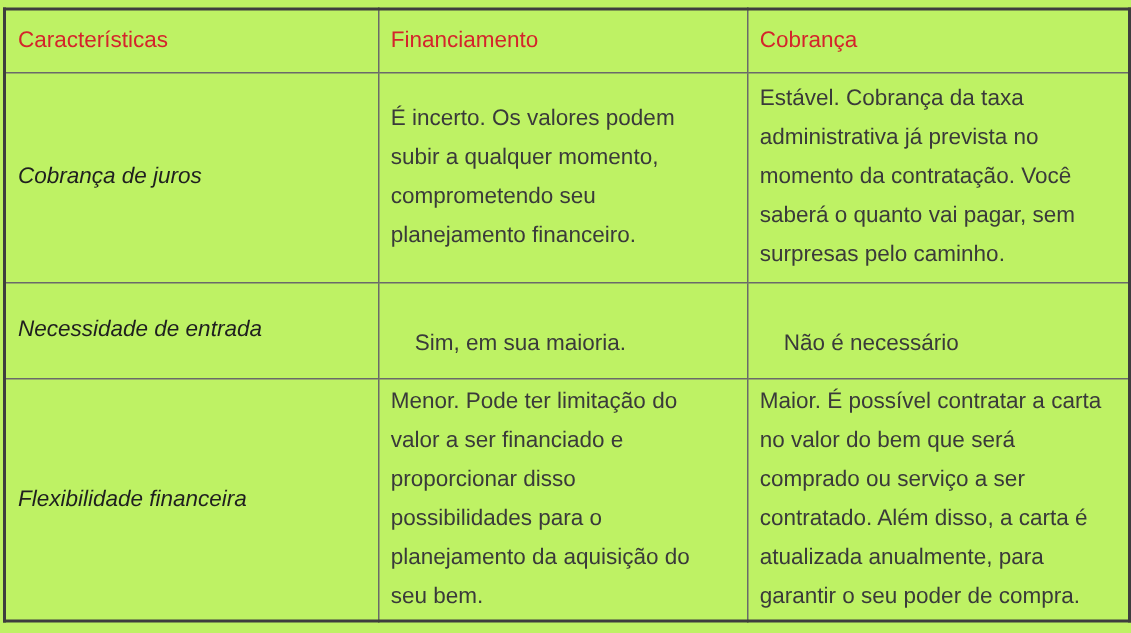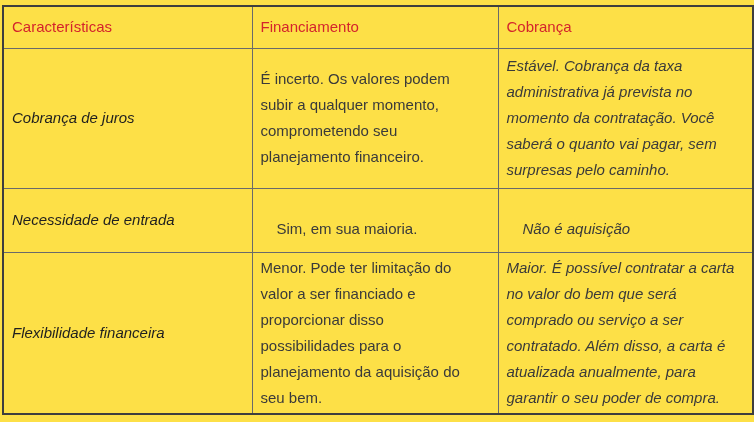--- a/index.html
+++ b/index.html
@@ -4,21 +4,21 @@
 <style>
   html, body {
     margin: 0;
     padding: 0;
     background: #ffffff;
   }
   .canvas {
     position: relative;
     width: 754px;
     height: 422px;
-    background: #fde047;
+    background: #bef264;
     font-family: "Liberation Sans", "DejaVu Sans", sans-serif;
     overflow: hidden;
   }
   table.compare {
     position: absolute;
     left: 2px;
     top: 5px;
     width: 750px;
     border-collapse: collapse;
     table-layout: fixed;
@@ -31,21 +31,21 @@
   table.compare td {
     border: 1px solid #6a6a6a;
     vertical-align: middle;
     font-size: 15px;
     line-height: 26px;
     font-weight: normal;
     text-align: left;
     padding: 2px 18px 2px 8px;
     overflow: hidden;
   }
-  table.compare td.col3 { padding-right: 12px; font-style: italic; }
+  table.compare td.col3 { padding-right: 12px; }
   tr.header-row { height: 42px; }
   tr.row-juros { height: 140px; }
   tr.row-entrada { height: 64px; margin-top: 23px; }
   tr.row-flex { height: 156px; }
   th.head {
     color: #d4242c;
   }
   td.feature {
     font-weight: bold;
     color: #1f1f1f;
@@ -77,21 +77,21 @@
         <th class="head col3">Cobrança</th>
       </tr>
       <tr class="row-juros">
         <td class="feature">Cobrança de juros</td>
         <td class="value">É incerto. Os valores podem subir a qualquer momento, comprometendo seu planejamento financeiro.</td>
         <td class="value col3">Estável. Cobrança da taxa administrativa já prevista no momento da contratação. Você saberá o quanto vai pagar, sem surpresas pelo caminho.</td>
       </tr>
       <tr class="row-entrada">
         <td class="feature">Necessidade de entrada</td>
         <td class="value">Sim, em sua maioria.</td>
-        <td class="value col3">Não é aquisição</td>
+        <td class="value col3">Não é necessário</td>
       </tr>
       <tr class="row-flex">
         <td class="feature">Flexibilidade financeira</td>
         <td class="value">Menor. Pode ter limitação do valor a ser financiado e proporcionar disso possibilidades para o planejamento da aquisição do seu bem.</td>
         <td class="value col3">Maior. É possível contratar a carta no valor do bem que será comprado ou serviço a ser contratado. Além disso, a carta é atualizada anualmente, para garantir o seu poder de compra.</td>
       </tr>
     </tbody>
   </table>
 </div>
 

